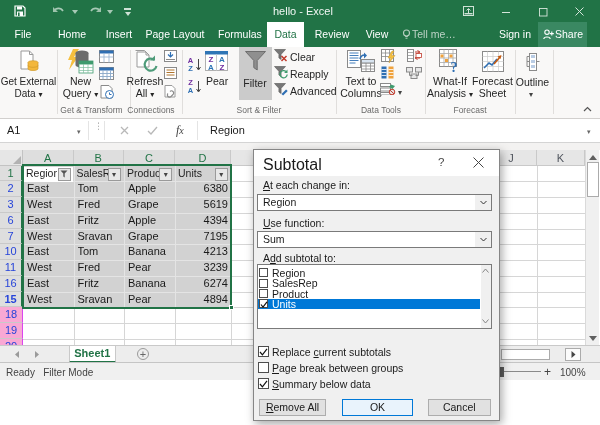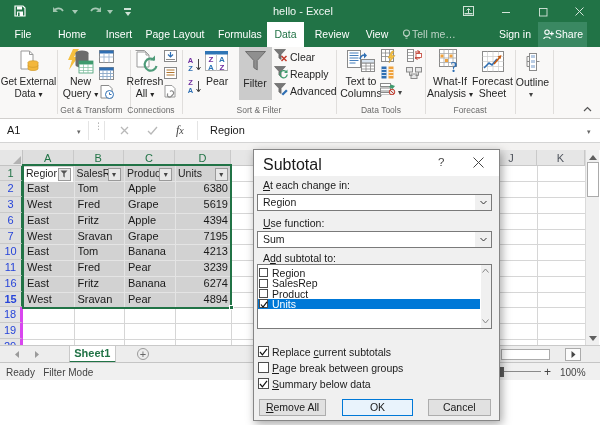--- a/index.html
+++ b/index.html
@@ -16,21 +16,21 @@
 .glabel { position:absolute; top:57.5px; font-size:8.5px; color:#6a6a6a; text-align:center; white-space:nowrap; }
 .biglabel { position:absolute; font-size:10.5px; color:#262626; text-align:center; line-height:11.5px; white-space:nowrap; }
 .smalllabel { position:absolute; font-size:10.5px; color:#262626; white-space:nowrap; }
 
 #fbar { left:0; top:119px; width:600px; height:24px; background:#fff; border-bottom:1px solid #d4d4d4; }
 
 #gridwrap { left:0; top:143px; width:600px; height:202px; background:#fff; overflow:hidden; }
 #gridband { position:absolute; left:0; top:0; width:600px; height:6.5px; background:#f3f2f1; }
 .colhdr { position:absolute; top:6.5px; height:16px; background:#e6e6e6; border-right:1px solid #c9c9c9; border-bottom:1px solid #c9c9c9; font-size:11px; color:#50555e; text-align:center; line-height:16px; }
 .colhdr.sel { background:#dedede; color:#217346; border-bottom:2px solid #217346; }
-.rowhdr { position:absolute; left:0; width:23px; background:#e5e5e5; border-right:3px solid #d946ef; border-bottom:1px solid #c9c9c9; font-size:11px; color:#2644d9; text-align:center; }
+.rowhdr { position:absolute; left:0; width:23px; background:#f9a8d4; border-right:1px solid #d946ef; border-bottom:1px solid #c9c9c9; font-size:11px; color:#2644d9; text-align:center; }
 .rowhdr.sel { background:#dedede; border-right:2px solid #217346; }
 .vline { position:absolute; width:1px; background:#d6d6d6; }
 .hline { position:absolute; height:1px; background:#d6d6d6; }
 .cell { position:absolute; font-size:11px; color:#1a1a1a; line-height:15.75px; white-space:nowrap; overflow:hidden; }
 .num { text-align:right; }
 
 #vscroll { left:585px; top:149.5px; width:14px; height:195.5px; background:#f0f0f0; border-left:1px solid #dadada; }
 #tabbar { left:0; top:345px; width:600px; height:17px; background:#ededed; border-top:1px solid #c9c9c9; }
 #statusbar { left:0; top:362px; width:600px; height:17.5px; background:#f0f0f0; border-top:1px solid #c5c5c5; }
 

